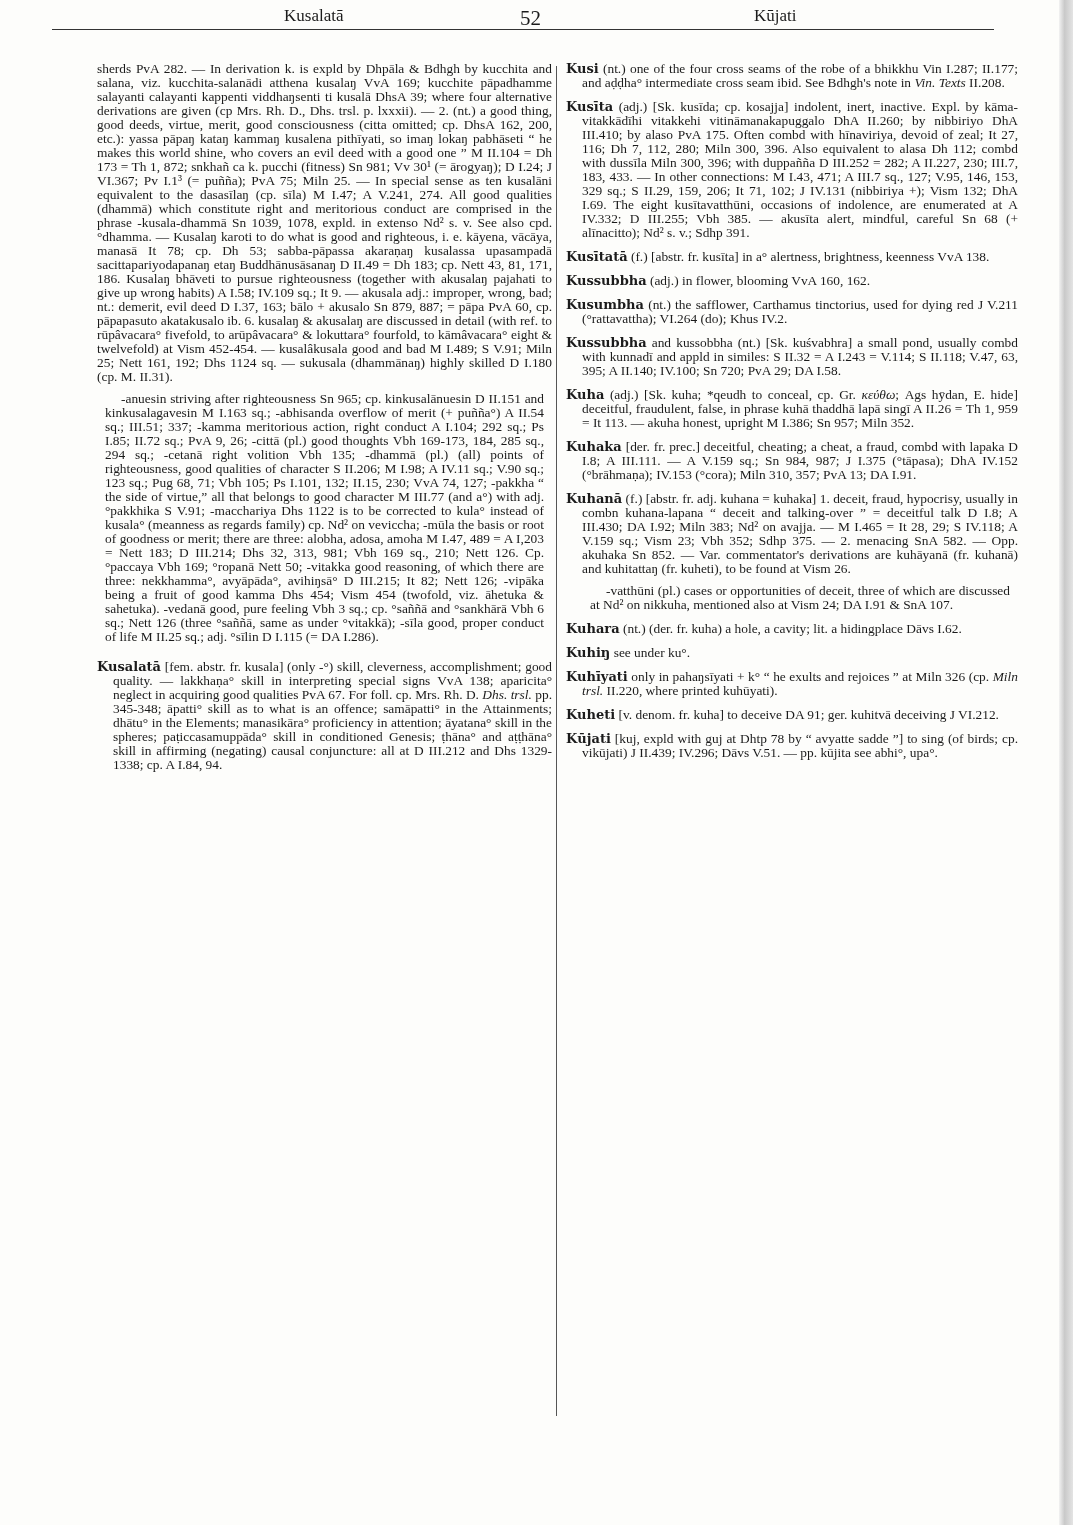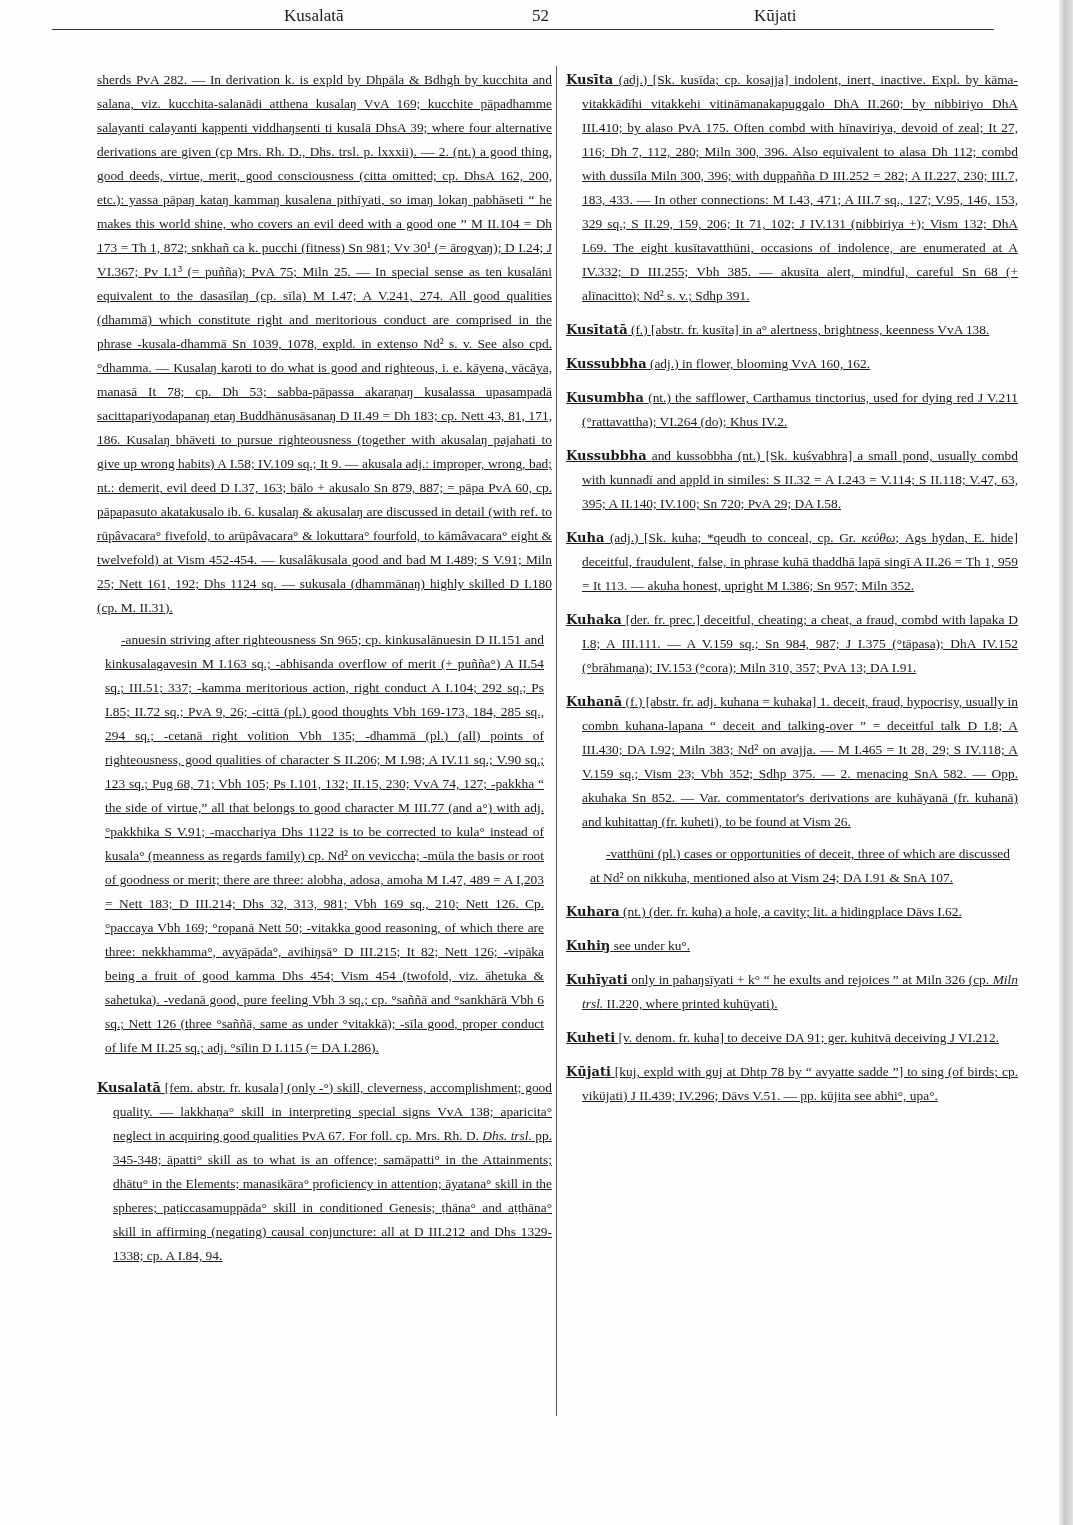--- a/index.html
+++ b/index.html
@@ -10,29 +10,29 @@
   .edge-shadow {
     position: absolute; top: 0; right: 0; width: 14px; height: 1525px;
     background: linear-gradient(to right, #f2f2f2, #c9c9c9 40%, #e4e4e4);
   }
   .running-head {
     position: absolute; top: 4px; left: 52px; width: 942px; height: 22px;
     font-size: 17px;
   }
   .running-head span { position: absolute; top: 2px; }
   .rh-left { left: 232px; }
-  .rh-center { left: 480px; font-size: 17px; }
+  .rh-center { left: 468px; font-size: 21px; }
   .rh-right { left: 702px; }
   .head-rule {
     position: absolute; top: 29px; left: 52px; width: 942px; height: 0;
     border-top: 1.5px solid #333;
   }
   .col {
-    position: absolute; top: 68px; width: 455px;
-    font-size: 13.4px; line-height: 24px; text-align: justify; text-decoration: underline;
+    position: absolute; top: 62px; width: 455px;
+    font-size: 13.4px; line-height: 14px; text-align: justify;
   }
   .col-left { left: 97px; }
   .col-right { left: 566px; width: 452px; }
   .col-divider {
     position: absolute; left: 556px; top: 66px; width: 0; height: 1350px;
     border-left: 1.3px solid #555;
   }
   .entry { margin: 0 0 10px 0; padding-left: 16px; text-indent: -16px; }
   .para { margin: 8px; text-indent: 16px; }
   .entry-continue { margin: 0; }
@@ -57,20 +57,21 @@
 
   <p class="entry">
     <span class="hw">Kusalatā</span>
     <span>[fem. abstr. fr. kusala] (only -°) skill, cleverness, accomplishment; good quality. — lakkhaṇa° skill in interpreting special signs VvA 138; aparicita° neglect in acquiring good qualities PvA 67. For foll. cp. Mrs. Rh. D. </span><i>Dhs. trsl.</i><span> pp. 345-348; āpatti° skill as to what is an offence; samāpatti° in the Attainments; dhātu° in the Elements; manasikāra° proficiency in attention; āyatana° skill in the spheres; paṭiccasamuppāda° skill in conditioned Genesis; ṭhāna° and aṭṭhāna° skill in affirming (negating) causal conjuncture: all at D III.212 and Dhs 1329-1338; cp. A I.84, 94.</span>
   </p>
 </div>
 
 <div class="col-divider"></div>
 
 <div class="col col-right">
+  <p class="entry"><span class="hw">Kusi</span> <span>(nt.) one of the four cross seams of the robe of a bhikkhu Vin I.287; II.177; and aḍḍha° intermediate cross seam ibid. See Bdhgh's note in </span><i>Vin. Texts</i><span> II.208.</span></p>
 
   <p class="entry"><span class="hw">Kusīta</span> <span>(adj.) [Sk. kusīda; cp. kosajja] indolent, inert, inactive. Expl. by kāma-vitakkādīhi vitakkehi vitināmanakapuggalo DhA II.260; by nibbiriyo DhA III.410; by alaso PvA 175. Often combd with hīnaviriya, devoid of zeal; It 27, 116; Dh 7, 112, 280; Miln 300, 396. Also equivalent to alasa Dh 112; combd with dussīla Miln 300, 396; with duppañña D III.252 = 282; A II.227, 230; III.7, 183, 433. — In other connections: M I.43, 471; A III.7 sq., 127; V.95, 146, 153, 329 sq.; S II.29, 159, 206; It 71, 102; J IV.131 (nibbiriya +); Vism 132; DhA I.69. The eight kusītavatthūni, occasions of indolence, are enumerated at A IV.332; D III.255; Vbh 385. — akusīta alert, mindful, careful Sn 68 (+ alīnacitto); Nd² s. v.; Sdhp 391.</span></p>
 
   <p class="entry"><span class="hw">Kusītatā</span> <span>(f.) [abstr. fr. kusīta] in a° alertness, brightness, keenness VvA 138.</span></p>
 
 
   <p class="entry"><span class="hw">Kussubbha</span> <span>(adj.) in flower, blooming VvA 160, 162.</span></p>
 
   <p class="entry"><span class="hw">Kusumbha</span> <span>(nt.) the safflower, Carthamus tinctorius, used for dying red J V.211 (°rattavattha); VI.264 (do); Khus IV.2.</span></p>
 

